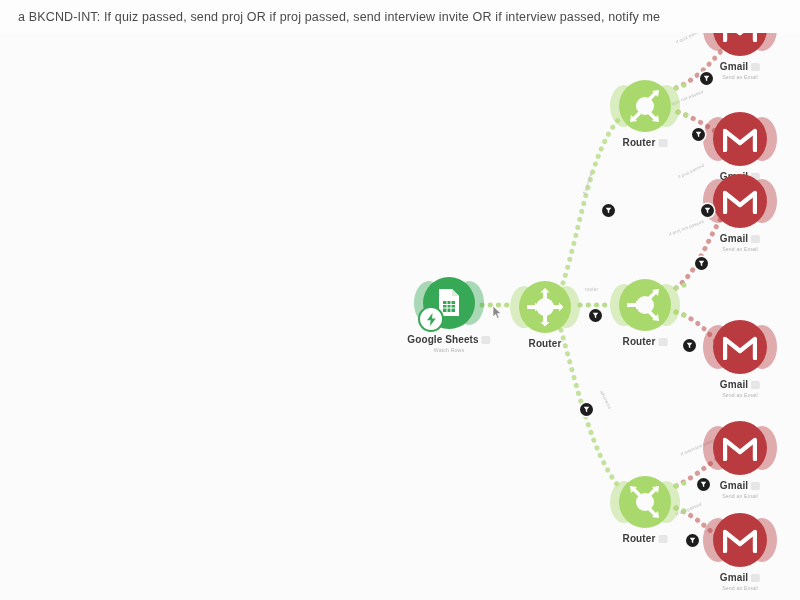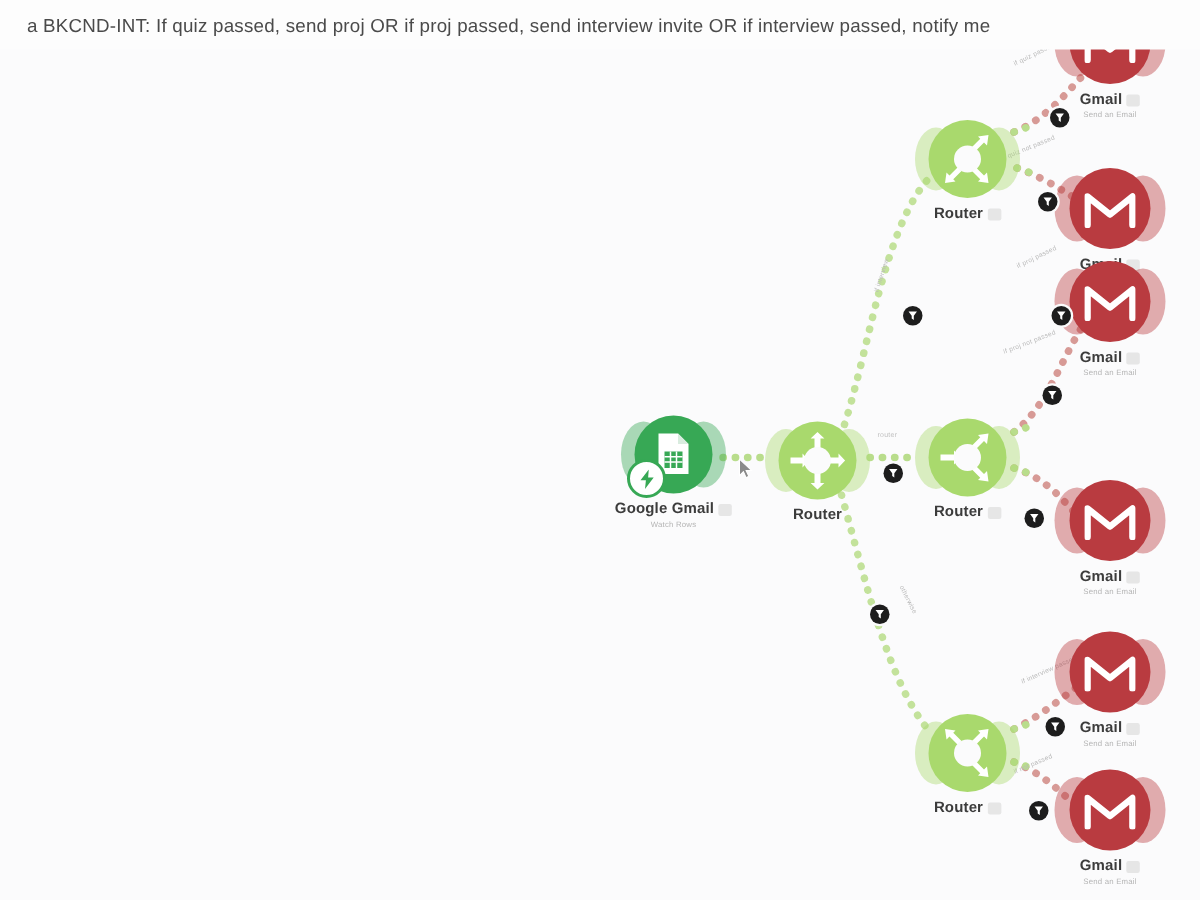--- a/index.html
+++ b/index.html
@@ -222,21 +222,21 @@
         </g>
       </svg>
       <span class="bolt">
         <svg width="11" height="13" viewBox="0 0 11 13">
           <path d="M6.5 0 L1 7.2 H4.6 L4 13 L9.8 5.4 H6.1 Z" fill="#37a855"></path>
         </svg>
       </span>
     </div>
     <div class="caption">
       <div class="cap-row">
-        <span class="cap-label">Google Gmail</span>
+        <span class="cap-label">Google Sheets</span>
         <span class="cap-chip"></span>
       </div>
       <div class="cap-sub">Watch Rows</div>
     </div>
   </div>
 
   <div class="node n-router" style="left:519px;top:281px;">
     <span class="lobe l"></span>
     <span class="lobe r"></span>
     <div class="bubble">

